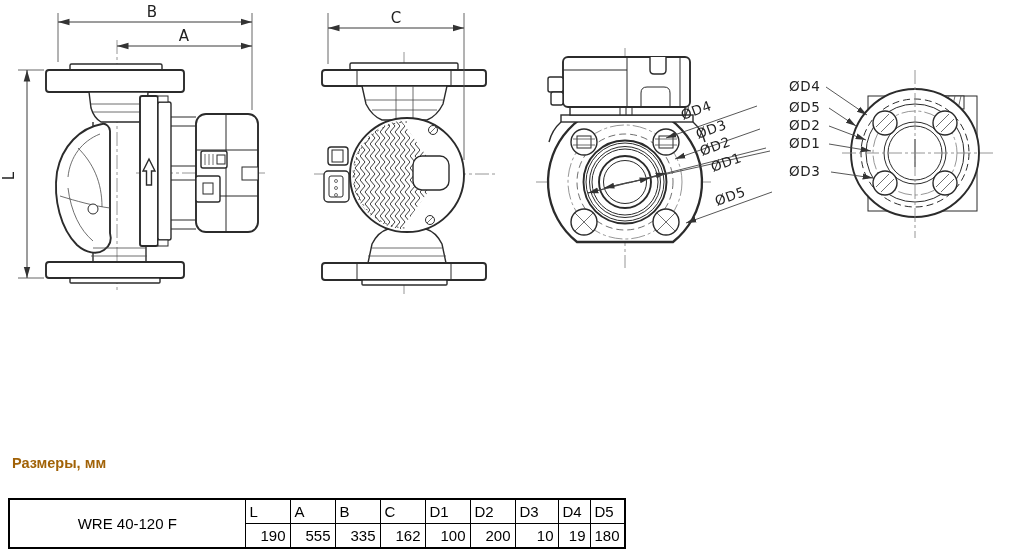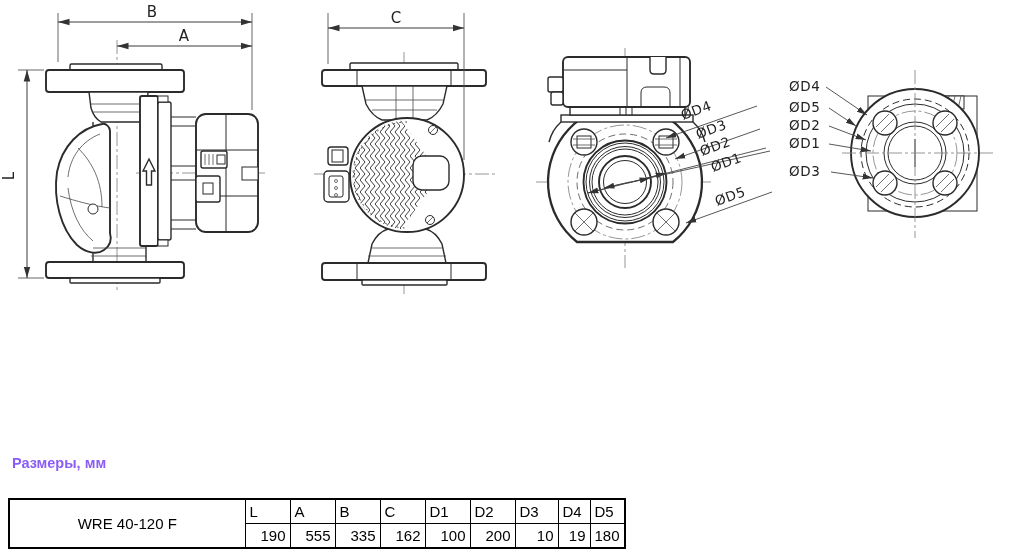--- a/index.html
+++ b/index.html
@@ -22,21 +22,21 @@
   .dim  { fill:none; stroke:#3a3a3a; stroke-width:1; }
   .ldr  { fill:none; stroke:#444; stroke-width:0.9; }
   .dashed { stroke-dasharray:7 4; }
   .dotted { stroke-dasharray:1.6 4.4; }
   .dimtxt { font:15px "DejaVu Sans", sans-serif; fill:#222; }
   .dlabel { font:13.5px "DejaVu Sans", sans-serif; fill:#222; letter-spacing:0.6px; }
 
   
   .caption {
     position:absolute; left:12px; top:455px;
-    font:bold 14.5px "Liberation Sans", sans-serif; color:#8b5cf6;
+    font:bold 14.5px "Liberation Sans", sans-serif; color:#a16207;
   }
 
   
   .dim-table {
     position:absolute; left:8px; top:498px;
     border-collapse:collapse; table-layout:fixed;
     font:15px "Liberation Sans", sans-serif; color:#000;
     border:2px solid #000;
   }
   .dim-table td { border:1px solid #000; height:23px; line-height:23px; padding:0 4px; white-space:nowrap; overflow:hidden; }

